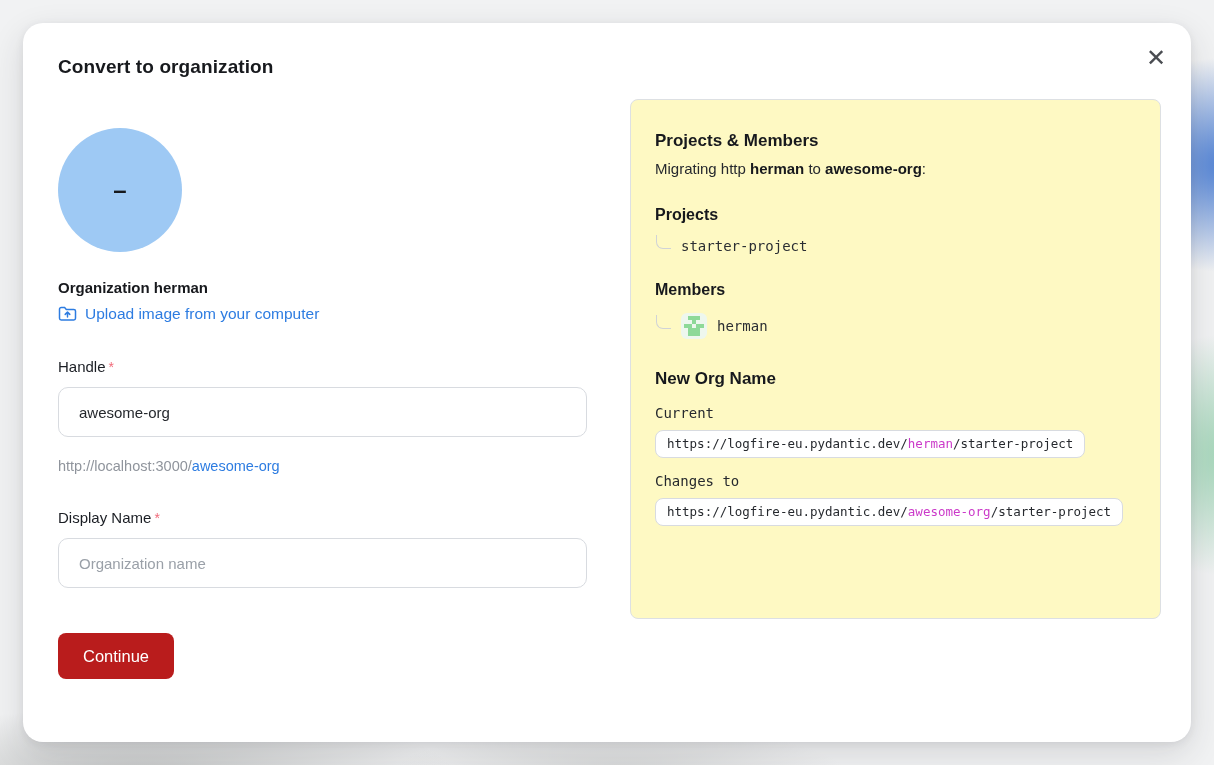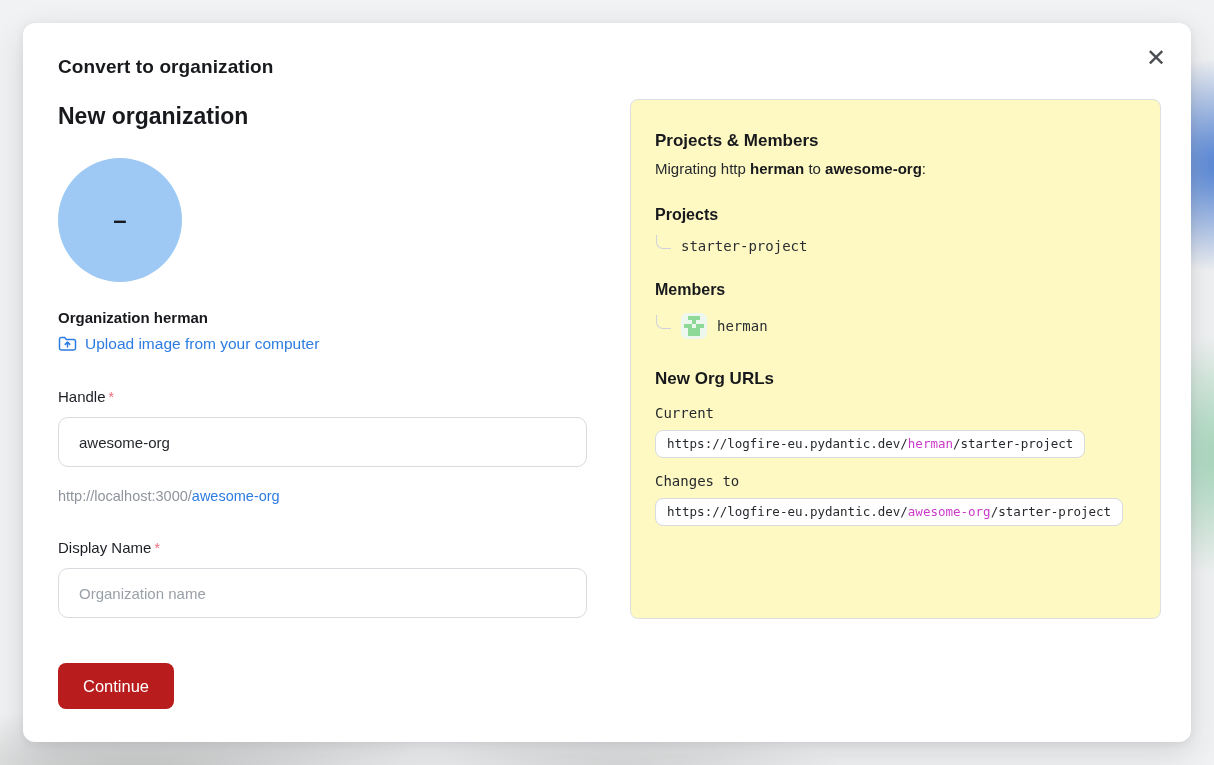--- a/index.html
+++ b/index.html
@@ -11,21 +11,21 @@
       radial-gradient(260px 150px at 1240px 165px, rgba(61,116,209,0.95), rgba(61,116,209,0) 72%),
       radial-gradient(230px 170px at 1245px 455px, rgba(141,206,168,0.85), rgba(141,206,168,0) 72%),
       radial-gradient(420px 90px at 140px 775px, rgba(140,143,141,0.45), rgba(140,143,141,0) 75%),
       radial-gradient(300px 60px at 620px 772px, rgba(160,162,160,0.35), rgba(160,162,160,0) 75%);
     position:relative;
     overflow:hidden;
   }
 
   .modal {
     position:absolute; left:23px; top:23px; width:1168px; height:719px;
-    background:#ffffff; border-radius:12px;
+    background:#ffffff; border-radius:20px;
     box-shadow:0 12px 34px rgba(40,44,52,0.14), 0 2px 8px rgba(40,44,52,0.08);
   }
 
   .modal-title {
     position:absolute; left:35px; top:33px;
     font-size:19px; font-weight:bold; color:#17191d; letter-spacing:0.1px;
   }
   .close-btn {
     position:absolute; top:18px; right:18px;
     width:34px; height:34px; border:none; background:transparent;
@@ -112,21 +112,20 @@
 </style>
 </head>
 <body>
 
 <div class="modal">
 
   <div class="modal-title">Convert to organization</div>
   <button class="close-btn">✕</button>
 
   <div class="left-col">
-    <div class="form-heading">New organization</div>
 
     <div class="avatar-circle">
       <span class="avatar-initial">–</span>
     </div>
 
     <div class="avatar-label">Organization herman</div>
 
     <a class="upload-link">
       <span>
         <svg width="19" height="16" viewBox="0 0 19 16" fill="none">
@@ -193,21 +192,21 @@
           <i></i>
         <i></i>
           <i class="on"></i>
           <i class="on"></i>
           <i class="on"></i>
           <i></i>
       </span>
       <span class="mono tree-label">herman</span>
     </div>
 
-    <div class="urls-heading">New Org URLs</div>
+    <div class="urls-heading">New Org Name</div>
 
     <div class="mono url-label">Current</div>
     <div class="mono url-box">
       <span>https://logfire-eu.pydantic.dev/</span><span class="hl">herman</span><span>/starter-project</span>
     </div>
 
     <div class="mono url-label">Changes to</div>
     <div class="mono url-box">
       <span>https://logfire-eu.pydantic.dev/</span><span class="hl">awesome-org</span><span>/starter-project</span>
     </div>

